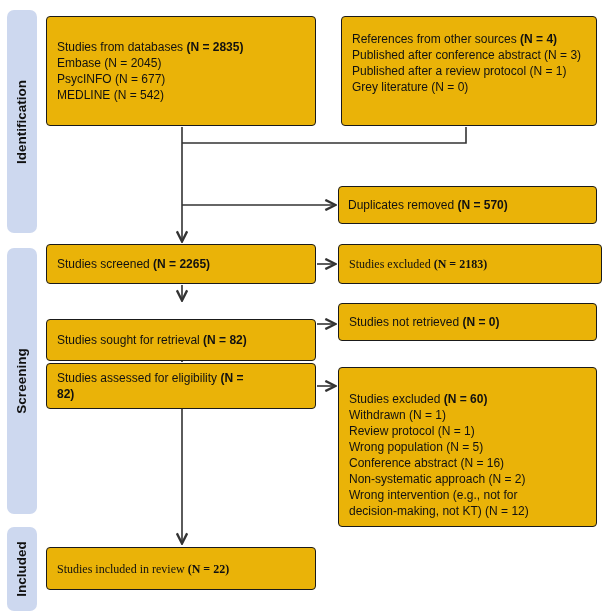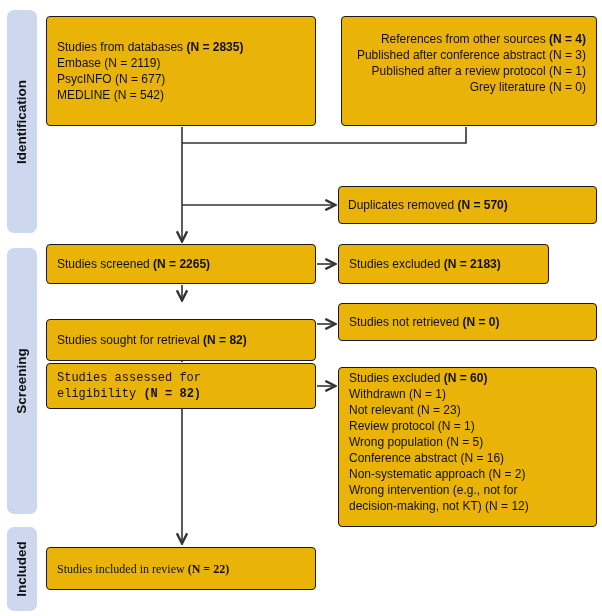--- a/index.html
+++ b/index.html
@@ -81,60 +81,59 @@
   </div>
   <div class="stage" style="top: 248px; height: 266px; background: rgb(205, 216, 239);">
     <span>Screening</span>
   </div>
   <div class="stage" style="top: 527px; height: 84px; background: rgb(205, 216, 239);">
     <span>Included</span>
   </div>
 
   <div class="box" style="left:46px; top:16px; width:270px; height:110px;">
     <span class="line"><span>Studies from databases</span> <span class="n">(N = 2835)</span></span>
-    <span class="line">Embase (N = 2119)</span>
+    <span class="line">Embase (N = 2045)</span>
     <span class="line">PsycINFO (N = 677)</span>
     <span class="line">MEDLINE (N = 542)</span>
   </div>
 
-  <div class="box" style="left:341px; top:16px; width:256px; height:110px; justify-content:flex-start; padding-top:14px;align-items:flex-end;">
+  <div class="box" style="left:341px; top:16px; width:256px; height:110px; justify-content:flex-start; padding-top:14px;">
     <span class="line"><span>References from other sources</span> <span class="n">(N = 4)</span></span>
     <span class="line">Published after conference abstract (N = 3)</span>
     <span class="line">Published after a review protocol (N = 1)</span>
     <span class="line">Grey literature (N = 0)</span>
   </div>
 
   <div class="box" style="left:338px; top:186px; width:259px; height:38px;padding-left:9px;">
     <span class="line"><span>Duplicates removed</span> <span class="n">(N = 570)</span></span>
   </div>
 
   <div class="box" style="left:46px; top:244px; width:270px; height:40px;">
     <span class="line"><span>Studies screened</span> <span class="n">(N = 2265)</span></span>
   </div>
 
-  <div class="box" style="left:338px; top:244px; width:211px; height:40px;">
+  <div class="box" style="left:338px; top:244px; width:264px; height:40px;font-family:Liberation Serif, serif;">
     <span class="line"><span>Studies excluded</span> <span class="n">(N = 2183)</span></span>
   </div>
 
   <div class="box" style="left:46px; top:319px; width:270px; height:42px;">
     <span class="line"><span>Studies sought for retrieval</span> <span class="n">(N = 82)</span></span>
   </div>
 
   <div class="box" style="left:338px; top:303px; width:259px; height:38px;">
     <span class="line"><span>Studies not retrieved</span> <span class="n">(N = 0)</span></span>
   </div>
 
-  <div class="box box-assessed" style="left:46px; top:363px; width:270px; height:46px;font-family:Liberation Mono, monospace;">
+  <div class="box box-assessed" style="left:46px; top:363px; width:270px; height:46px;">
     <span class="line"><span>Studies assessed for eligibility</span> <span class="n">(N = 82)</span></span>
   </div>
 
-  <div class="box box-excluded60" style="left:338px; top:367px; width:259px; height:160px; justify-content:flex-start; padding-top:2px;">
+  <div class="box box-excluded60" style="left:338px; top:367px; width:259px; height:160px; justify-content:flex-start; padding-top:23px;">
     <span class="line"><span>Studies excluded</span> <span class="n">(N = 60)</span></span>
     <span class="line">Withdrawn (N = 1)</span>
-    <span class="line">Not relevant (N = 23)</span>
     <span class="line">Review protocol (N = 1)</span>
     <span class="line">Wrong population (N = 5)</span>
     <span class="line">Conference abstract (N = 16)</span>
     <span class="line">Non-systematic approach (N = 2)</span>
     <span class="line">Wrong intervention (e.g., not for decision-making, not KT) (N = 12)</span>
   </div>
 
   <div class="box" style="left:46px; top:547px; width:270px; height:43px;font-family:Liberation Serif, serif;">
     <span class="line"><span>Studies included in review</span> <span class="n">(N = 22)</span></span>
   </div>

